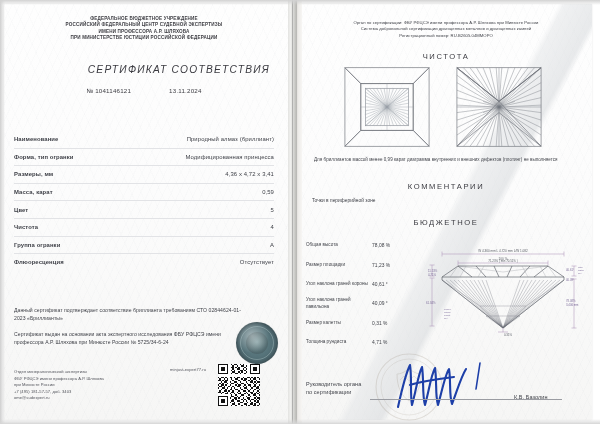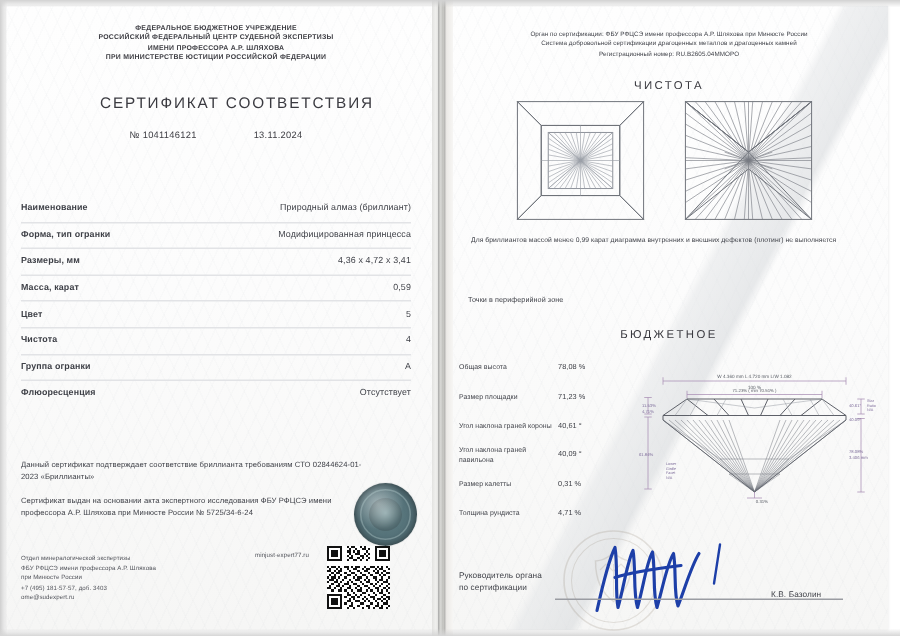--- a/index.html
+++ b/index.html
@@ -53,22 +53,22 @@
       rgba(228,230,232,.55) 47%,rgba(214,217,220,.55) 52%,
       rgba(255,255,255,0) 53% 100%);
   }
   .hdr-org{
     position:absolute;left:18px;top:16px;width:252px;
     font-size:4.6px;line-height:6.4px;letter-spacing:.18px;
     color:#3c3c42;text-align:center;text-transform:uppercase;font-weight:700;
   }
   .hdr-org div{white-space:nowrap;}
   .cert-title{
-    position:absolute;left:32px;top:64px;width:252px;text-align:center;
-    font-size:10.2px;letter-spacing:1.25px;color:#3a3a40;
+    position:absolute;left:18px;top:64px;width:252px;text-align:right;
+    font-size:10.2px;letter-spacing:1.25px;color:#3a3a40;font-style:italic;
   }
   .cert-meta{
     position:absolute;left:18px;top:87px;width:252px;
     display:flex;justify-content:center;gap:38px;
     font-size:6.2px;color:#3c3c42;letter-spacing:.2px;
   }
 
   
   .table{position:absolute;left:14px;top:131px;width:260px;}
   .trow{
@@ -524,20 +524,21 @@
                    M95 44 L50 46 M95 52 L50 46 M95 60 L50 46 M95 68 L50 46 M95 76 L50 46"></path>
           <path d="M5 46 L95 46 M50 4 L50 88"></path>
           <path d="M33 40 L50 46 L67 40 M33 52 L50 46 L67 52"></path>
         </g>
       </svg>
     </div>
   </div>
 
   <div class="note">Для бриллиантов массой менее 0,99 карат диаграмма внутренних и внешних дефектов (плотинг) не выполняется</div>
 
+  <div class="sec-title sec-comments">КОММЕНТАРИИ</div>
   <div class="comment-text">Точки в периферийной зоне</div>
 
   <div class="sec-title sec-prop">БЮДЖЕТНОЕ</div>
 
   <div class="ptable">
     <div class="prow">
       <span class="plabel">Общая высота</span>
       <span class="pvalue">78,08 %</span>
     </div>
     <div class="prow">

